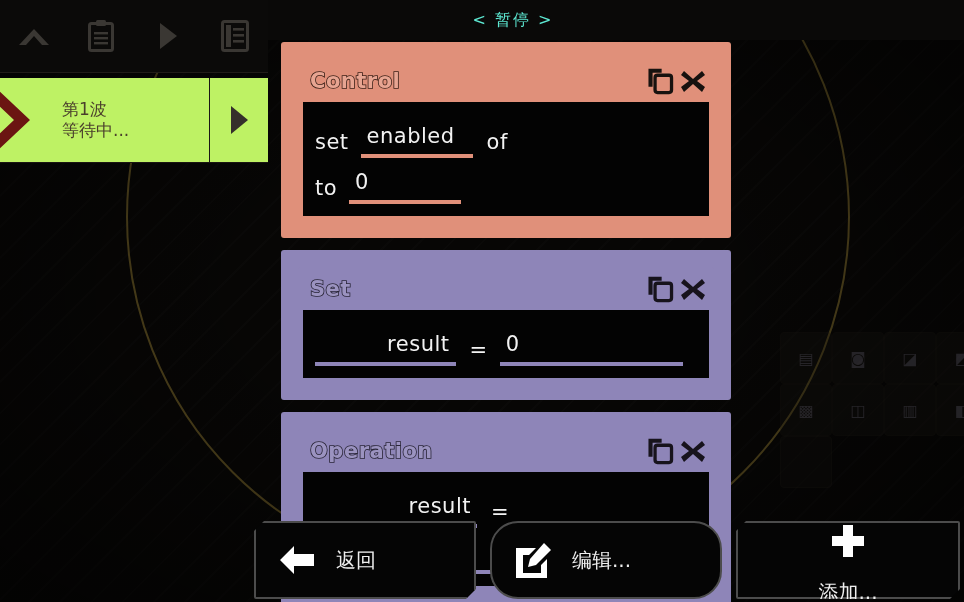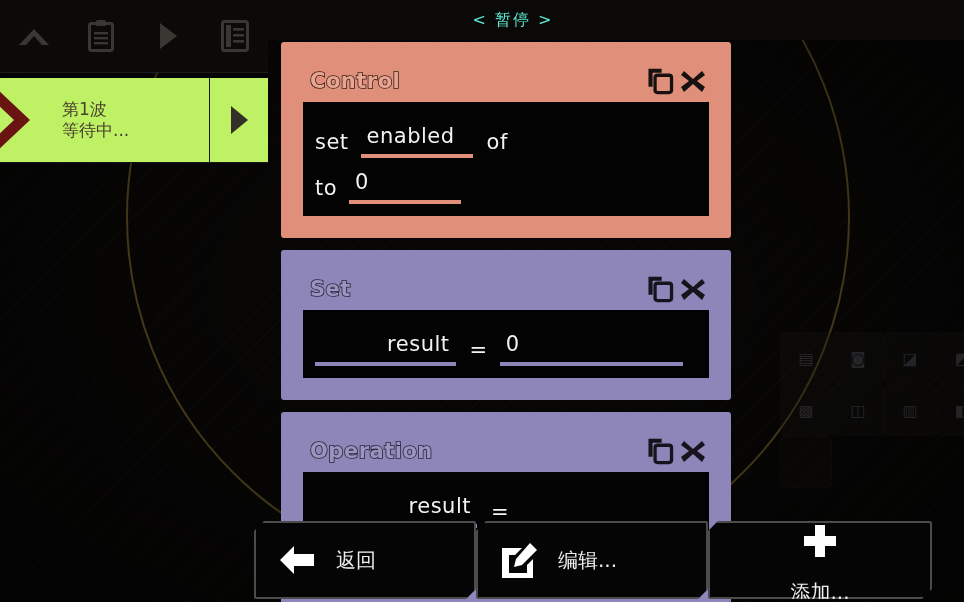--- a/index.html
+++ b/index.html
@@ -219,39 +219,39 @@
 
   .fld.w-sm   { width: 100px; }
   .fld.w-lg   { width: 160px; }
   .fld.w-xl   { width: 200px; }
   .fld.w-res  { width: 150px; text-align: right; }
 
   
   .actions {
     position: absolute;
     left: 232px; top: 521px;
-    display: flex;  padding-left: 22px;
+    display: flex; gap: 14px; padding-left: 22px;
   }
   .act-btn {
     height: 74px;
     background: #050505;
     border: 2px solid #4c4c4c;
     display: flex; align-items: center;
     padding: 0 22px;
     gap: 20px;
     color: #efefef;
     font-size: 20px;
     border-radius: 2px;
     clip-path: polygon(10px 0, 100% 0, 100% calc(100% - 10px),
                        calc(100% - 10px) 100%, 0 100%, 0 10px);
   }
   .act-btn .act-ico { display:flex; align-items:center; color:#fff; }
   .act-btn .act-label { white-space: nowrap; }
   .act-back { width: 174px; }
-  .act-edit { width: 184px; }
+  .act-edit { width: 184px; border-radius: 28px; }
   .act-add  { width: 176px; flex-direction: column; }
 </style>
 </head>
 <body>
 
 <div id="stage">
   <div class="bg-hatch"></div>
   <div class="bg-circle"></div>
   <div class="bg-vignette"></div>
 </div>

